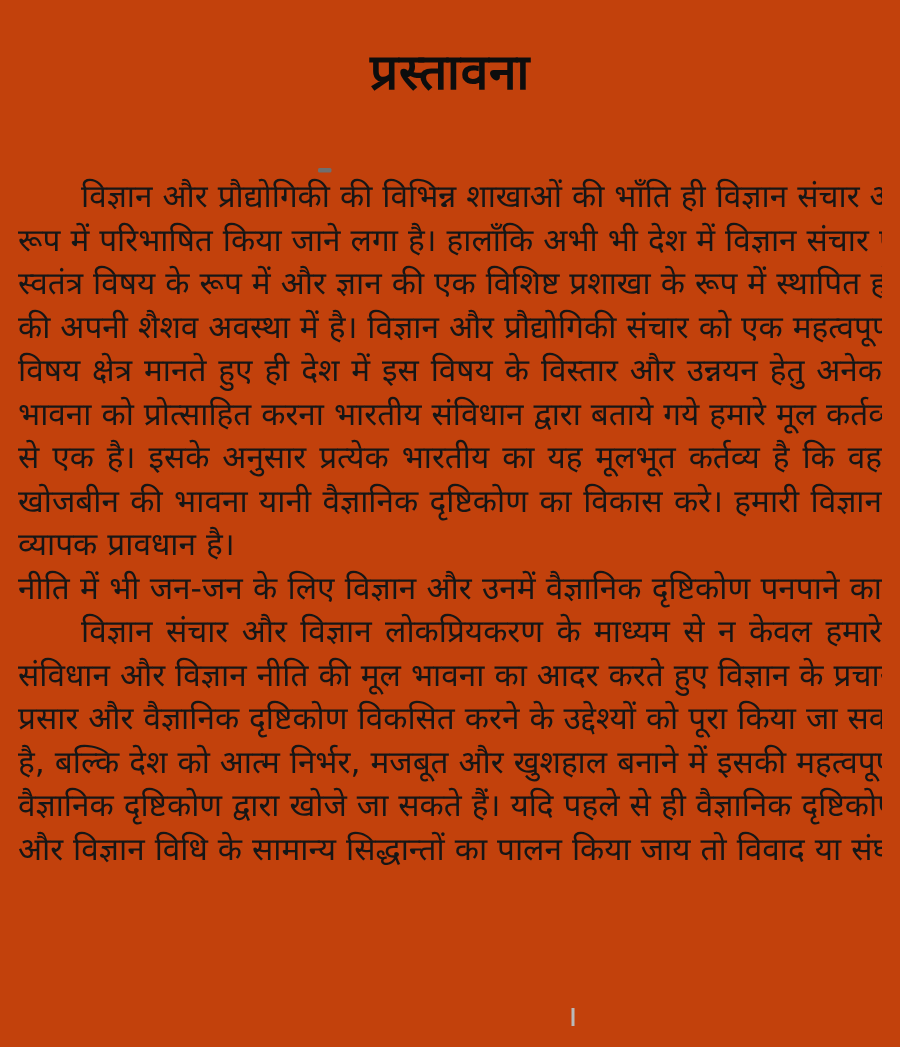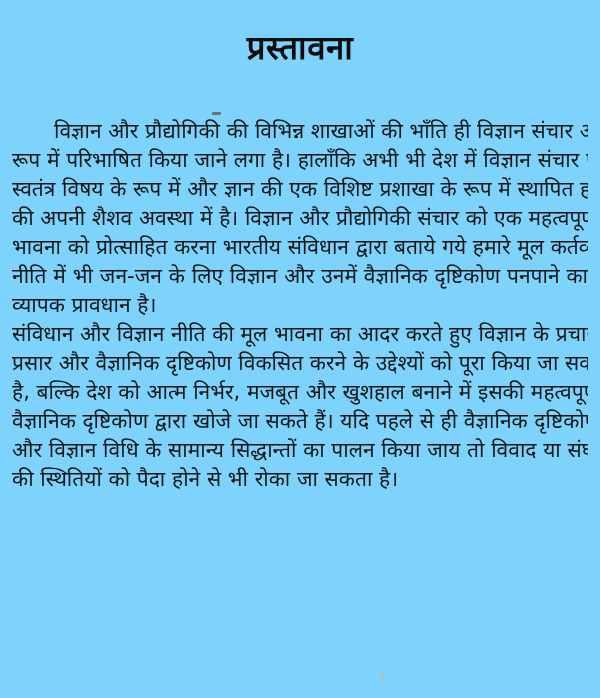--- a/index.html
+++ b/index.html
@@ -4,21 +4,21 @@
 <style>
   html, body {
     margin: 0;
     padding: 0;
     background: #ffffff;
   }
   .page {
     position: relative;
     width: 600px;
     height: 698px;
-    background: #7dd3fc;
+    background: #c2410c;
     color: #141414;
     font-family: "DejaVu Sans", "Liberation Sans", sans-serif;
     overflow: hidden;
   }
   .title {
     position: absolute;
     top: 2px;
     left: 0;
     right: 0;
     text-align: center;
@@ -75,27 +75,30 @@
   <h1 class="title">प्रस्तावना</h1>
 
   <div class="artifact-dash"></div>
 
   <div class="body-text">
 
     <div class="line indent">विज्ञान और प्रौद्योगिकी की विभिन्न शाखाओं की भाँति ही विज्ञान संचार और</div>
     <div class="line">रूप में परिभाषित किया जाने लगा है। हालाँकि अभी भी देश में विज्ञान संचार एक</div>
     <div class="line">स्वतंत्र विषय के रूप में और ज्ञान की एक विशिष्ट प्रशाखा के रूप में स्थापित होने</div>
     <div class="line">की अपनी शैशव अवस्था में है। विज्ञान और प्रौद्योगिकी संचार को एक महत्वपूर्ण</div>
+    <div class="line">विषय क्षेत्र मानते हुए ही देश में इस विषय के विस्तार और उन्नयन हेतु अनेक</div>
     <div class="line">भावना को प्रोत्साहित करना भारतीय संविधान द्वारा बताये गये हमारे मूल कर्तव्यों में</div>
+    <div class="line">से एक है। इसके अनुसार प्रत्येक भारतीय का यह मूलभूत कर्तव्य है कि वह</div>
+    <div class="line">खोजबीन की भावना यानी वैज्ञानिक दृष्टिकोण का विकास करे। हमारी विज्ञान</div>
+    <div class="line last">व्यापक प्रावधान है।</div>
     <div class="line">नीति में भी जन-जन के लिए विज्ञान और उनमें वैज्ञानिक दृष्टिकोण पनपाने का</div>
-    <div class="line last">व्यापक प्रावधान है।</div>
 
+    <div class="line indent">विज्ञान संचार और विज्ञान लोकप्रियकरण के माध्यम से न केवल हमारे</div>
     <div class="line">संविधान और विज्ञान नीति की मूल भावना का आदर करते हुए विज्ञान के प्रचार</div>
     <div class="line">प्रसार और वैज्ञानिक दृष्टिकोण विकसित करने के उद्देश्यों को पूरा किया जा सकता</div>
     <div class="line">है, बल्कि देश को आत्म निर्भर, मजबूत और खुशहाल बनाने में इसकी महत्वपूर्ण</div>
     <div class="line">वैज्ञानिक दृष्टिकोण द्वारा खोजे जा सकते हैं। यदि पहले से ही वैज्ञानिक दृष्टिकोण</div>
     <div class="line">और विज्ञान विधि के सामान्य सिद्धान्तों का पालन किया जाय तो विवाद या संघर्ष</div>
-    <div class="line last">की स्थितियों को पैदा होने से भी रोका जा सकता है।</div>
   </div>
 
   <div class="artifact-tick"></div>
 
 </div>
 
 </body></html>

